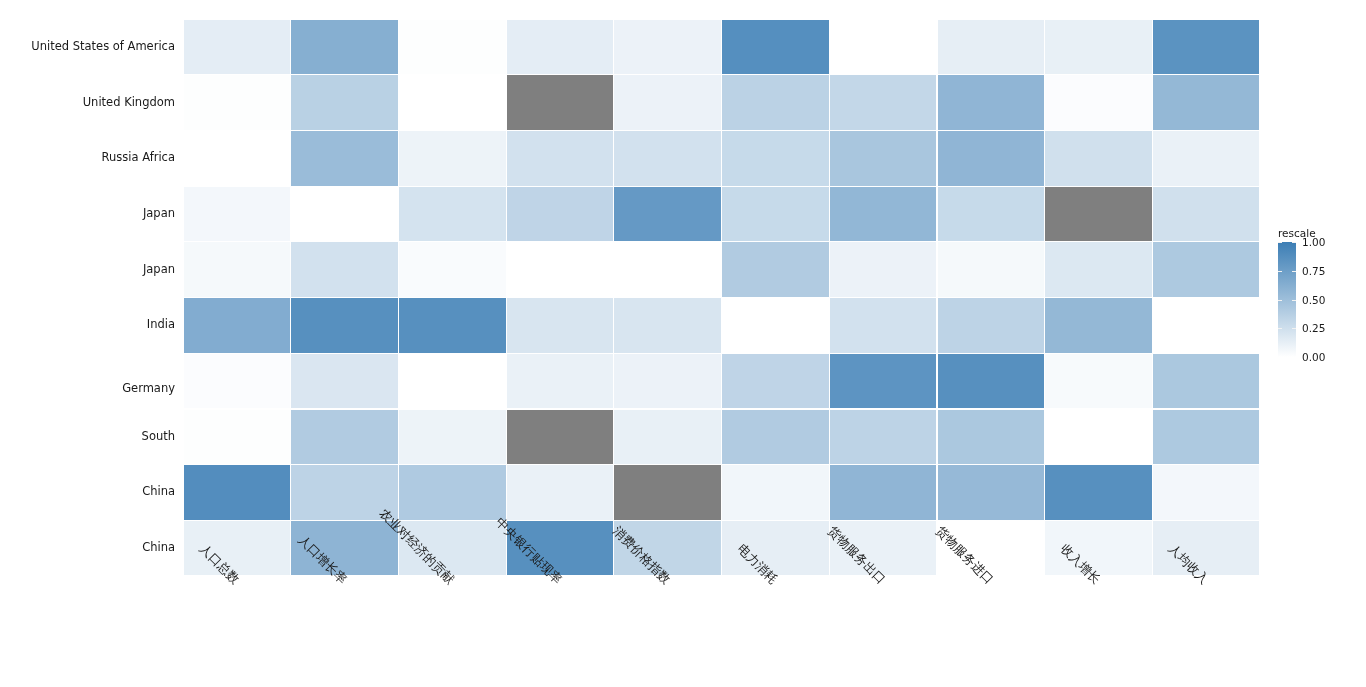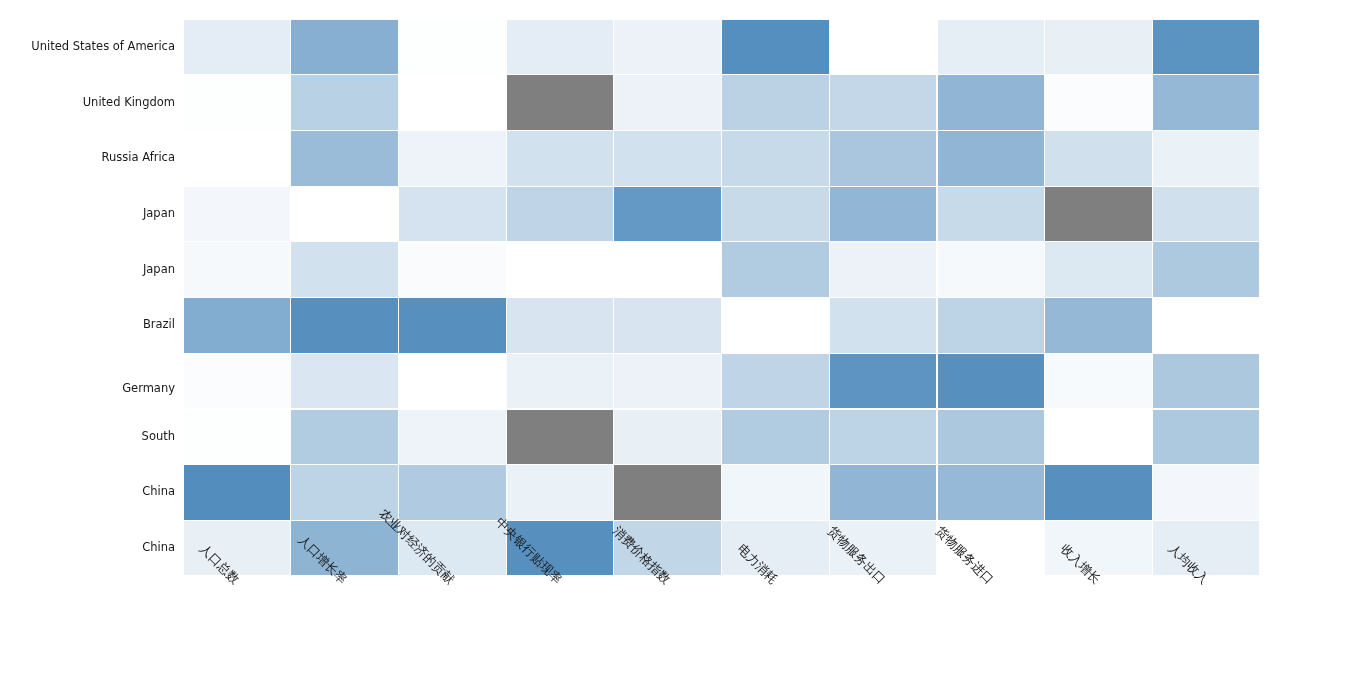--- a/index.html
+++ b/index.html
@@ -125,21 +125,21 @@
 <body>
 
 <div id="stage">
 
   <div id="ylabels">
       <div class="ylabel" style="top: 21.85px;">United States of America</div>
       <div class="ylabel" style="top: 77.55px; padding-left: 16px;">United Kingdom</div>
       <div class="ylabel" style="top: 133.25px;">Russia Africa</div>
       <div class="ylabel" style="top: 188.95px;">Japan</div>
       <div class="ylabel" style="top: 244.65px;">Japan</div>
-      <div class="ylabel" style="top: 300.35px;">Brazil</div>
+      <div class="ylabel" style="top: 300.35px;">India</div>
       <div class="ylabel" style="top: 356.05px; margin-top: 8px;">Germany</div>
       <div class="ylabel" style="top: 411.75px;">South</div>
       <div class="ylabel" style="top: 467.45px;">China</div>
       <div class="ylabel" style="top: 523.15px;">China</div>
     </div>
 
   <div id="panel">
       <div class="cell" style="left: 0.6px; top: 0.6px; width: 106.5px; height: 54.5px; background: rgb(228, 237, 245);"></div>
       <div class="cell" style="left: 108.3px; top: 0.6px; width: 106.5px; height: 54.5px; background: rgb(134, 175, 209);"></div>
       <div class="cell" style="left: 216px; top: 0.6px; width: 106.5px; height: 54.5px; background: rgb(253, 254, 254);"></div>
@@ -268,14 +268,31 @@
         <div class="xlabel">货物服务进口</div>
       </div>
       <div class="xlabel-wrap" style="left: 915.45px;">
         <div class="xlabel">收入增长</div>
       </div>
       <div class="xlabel-wrap" style="left: 1023.15px;">
         <div class="xlabel">人均收入</div>
       </div>
     </div>
 
+  <div id="legend">
+    <div id="legend-title">rescale</div>
+    <div id="legend-bar" style="background: linear-gradient(to top, rgb(255, 255, 255) 0%, rgb(60, 126, 181) 100%);"></div>
+  <div class="legend-tick left" style="top: 14px; left: 2px;"></div>
+      <div class="legend-tick right" style="top: 14px; left: 16px;"></div>
+      <div class="legend-label" style="top: 9px;">1.00</div>
+      <div class="legend-tick left" style="top: 42.75px; left: 2px;"></div>
+      <div class="legend-tick right" style="top: 42.75px; left: 16px;"></div>
+      <div class="legend-label" style="top: 37.75px;">0.75</div>
+      <div class="legend-tick left" style="top: 71.5px; left: 2px;"></div>
+      <div class="legend-tick right" style="top: 71.5px; left: 16px;"></div>
+      <div class="legend-label" style="top: 66.5px;">0.50</div>
+      <div class="legend-tick left" style="top: 100.25px; left: 2px;"></div>
+      <div class="legend-tick right" style="top: 100.25px; left: 16px;"></div>
+      <div class="legend-label" style="top: 95.25px;">0.25</div>
+      <div class="legend-label" style="top: 124px;">0.00</div>
+    </div>
 
 </div>
 
 </body></html>

